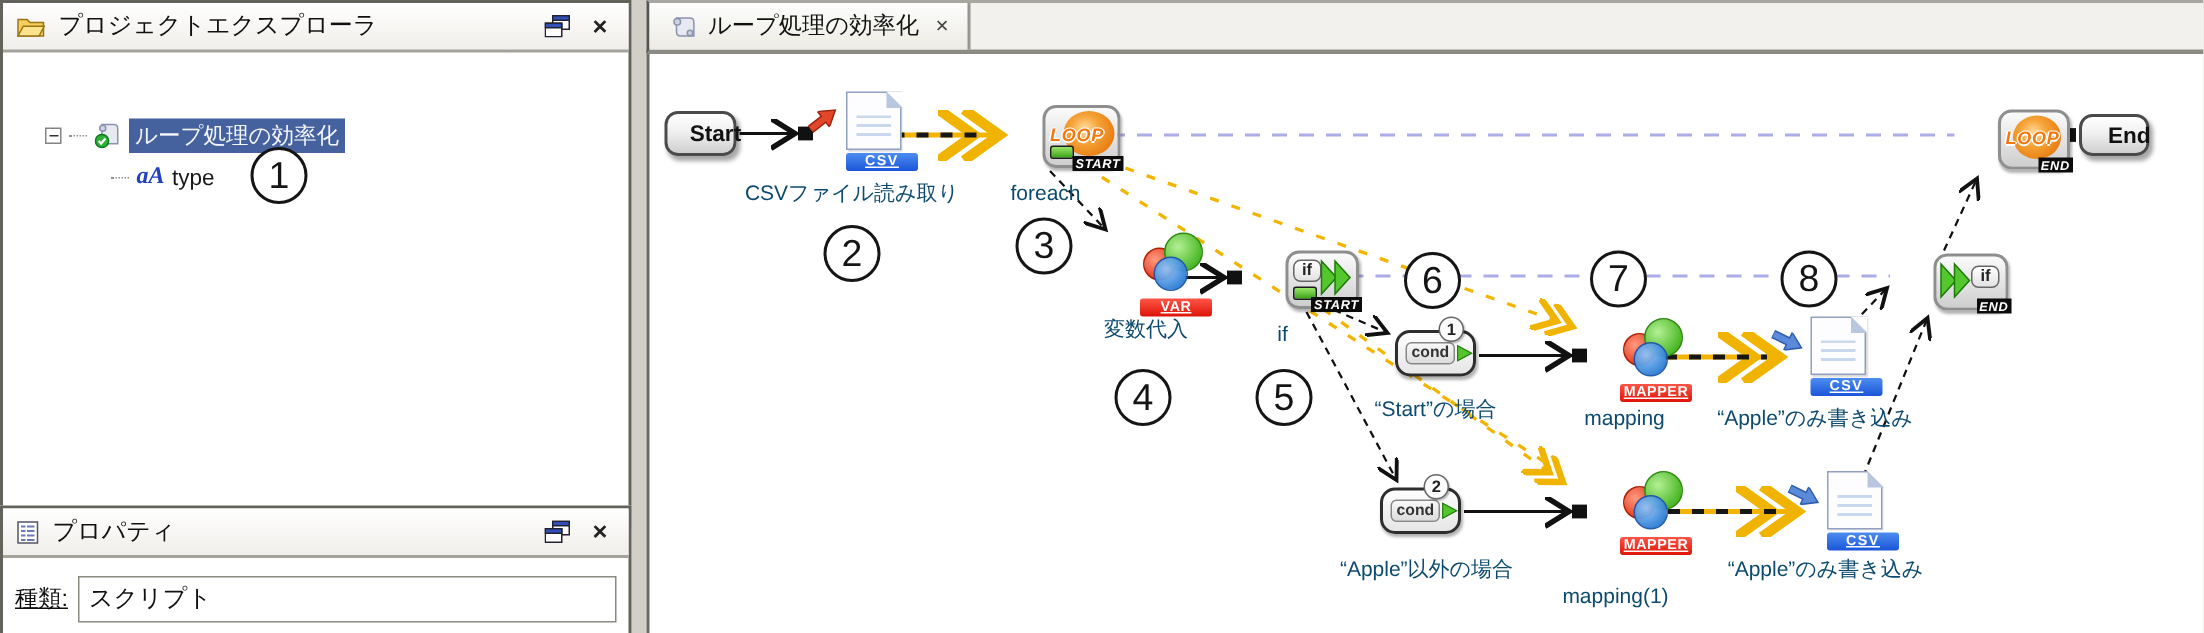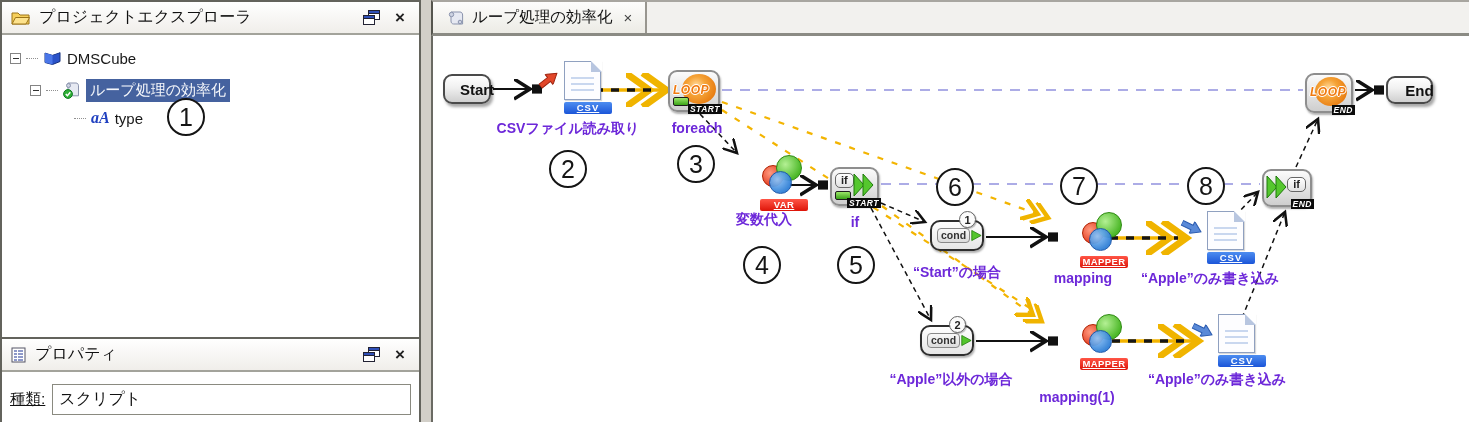--- a/index.html
+++ b/index.html
@@ -20,21 +20,21 @@
   svg.edges { position:absolute; left:0; top:0; z-index:6; pointer-events:none; }
 
   
   .node { position:absolute; z-index:8;padding-left:20px; }
   .term { border:2px solid #4a4a4a; border-radius:9px;
           background:linear-gradient(180deg,#ffffff 0%,#f0f0f0 45%,#cfcfcf 100%);
           box-shadow:2px 3px 3px rgba(0,0,0,.35); display:flex; align-items:center;
           justify-content:center; font-weight:bold; font-size:15px; color:#111; }
   .bnode { border:2px solid #8e8e8e; border-radius:9px;
            background:linear-gradient(180deg,#fbfbfb,#cecece);
-           box-shadow:1px 2px 2px rgba(0,0,0,.3); }
+           box-shadow:1px 2px 2px rgba(0,0,0,.3);margin-left:27px; }
   .swirl { position:absolute; right:2px; top:2px; width:34px; height:30px; border-radius:50%;
            background:radial-gradient(circle at 42% 40%, #ffd089 8%, #f5a337 35%, #e87d12 75%); }
   .loopword { position:absolute; left:3px; top:11px; font-size:12px; font-weight:bold; font-style:italic;
               color:#f07a10; letter-spacing:.5px;
               text-shadow:-1px 0 #fff,1px 0 #fff,0 -1px #fff,0 1px #fff; }
   .mgreen { position:absolute; left:3px; bottom:4px; width:16px; height:9px; border-radius:2px;
             border:1px solid #1c1c1c; background:linear-gradient(#9ae668,#3aa318); }
   .sbadge { position:absolute; right:-4px; bottom:-4px; background:#0b0b0b; color:#fff;
             font-size:8.5px; font-weight:bold; font-style:italic; padding:0 2px; letter-spacing:.5px; }
   .iftag { position:absolute; background:linear-gradient(#fff,#e2e2e2); border:1.5px solid #666;
@@ -62,21 +62,21 @@
   .band.red  { background:linear-gradient(#ff5546,#dd1408); letter-spacing:.4px;text-decoration:underline; }
   .tri { width:48px; }
   .circwrap { position:relative; height:42px; }
   .c { position:absolute; border-radius:50%; }
   .c.red   { left:2px;  top:10px; width:22px; height:22px; border:1px solid #b02000;
              background:radial-gradient(circle at 35% 35%, #ff9a80, #e33b1e 72%); }
   .c.green { left:16px; top:0;    width:26px; height:26px; border:1px solid #2d8a10;
              background:radial-gradient(circle at 35% 35%, #b4f094, #4cb828 72%); }
   .c.blue  { left:9px;  top:16px; width:23px; height:23px; border:1px solid #1a55a8; opacity:.95;
              background:radial-gradient(circle at 35% 35%, #93c6f8, #2f7fd6 72%); }
-  .nlab { position:absolute; z-index:8; transform:translateX(-50%); font-size:14px; color:#6d28d9; white-space:nowrap;font-weight:bold; }
+  .nlab { position:absolute; z-index:8; transform:translateX(-50%); font-size:14px; color:#0c4a6e; white-space:nowrap; }
 
   .ann { position:absolute; z-index:12; width:38px; height:38px; border:2.5px solid #151515; border-radius:50%;
          background:#fff; display:flex; align-items:center; justify-content:center;
          font-size:25px; color:#151515; }
   .ann.front { z-index:40; }
 
   
   .panel { position:absolute; left:0; width:421px; background:#fff; border:2px solid #63635c; z-index:30; }
   #explorer { top:0; height:352px; }
   #properties { top:337px; height:92px; }
@@ -312,30 +312,20 @@
         <rect x="5.5" y="0.5" width="11" height="3" fill="#3050b8" stroke="#223"></rect>
         <rect x="0.5" y="5.5" width="11" height="9" fill="#fff" stroke="#223"></rect>
         <rect x="0.5" y="5.5" width="11" height="3" fill="#3050b8" stroke="#223"></rect>
       </svg>
     </span>
     <span class="winbtn">
         <span class="xglyph">×</span>
       </span>
   </div>
   <div class="pbody" style="height:291px">
-    <div class="trow" style="left:8px;top:12px">
-      <span class="exp"></span>
-      <span class="stub"></span>
-      <svg width="19" height="16" viewBox="0 0 19 16">
-        <path d="M2 12.5 L9.5 14.5 L17 11.5 V2.5 L9.5 5 L2 3 Z" fill="#2a52c8" stroke="#15307e"></path>
-        <path d="M2 3 L9.5 5 V14.5 L2 12.5 Z" fill="#4a76e8"></path>
-        <path d="M2.5 2 L9.5 4 L16.5 1.8" stroke="#fff" fill="none" stroke-width="1.2"></path>
-      </svg>
-      <span>DMSCube</span>
-    </div>
     <div class="trow" style="left:28px;top:44px">
       <span class="exp"></span>
       <span class="stub"></span>
       <svg width="18" height="18" viewBox="0 0 18 18">
         <path d="M5 2 h8 c1.5 0 2.5 1.2 2.5 2.8 v10 h-8 c-1.5 0 -2.5 -1.2 -2.5 -2.8 z" fill="#e6e9f2" stroke="#8a93ad"></path>
         <circle cx="5.5" cy="4.5" r="2" fill="#cdd3e2" stroke="#8a93ad"></circle>
         <circle cx="5" cy="13" r="4.4" fill="#2fb036" stroke="#0e7a20"></circle>
         <path d="M2.8 13 L4.4 14.7 L7.3 11.3" stroke="#fff" stroke-width="1.5" fill="none"></path>
       </svg>
       <span class="sel">ループ処理の効率化</span>

